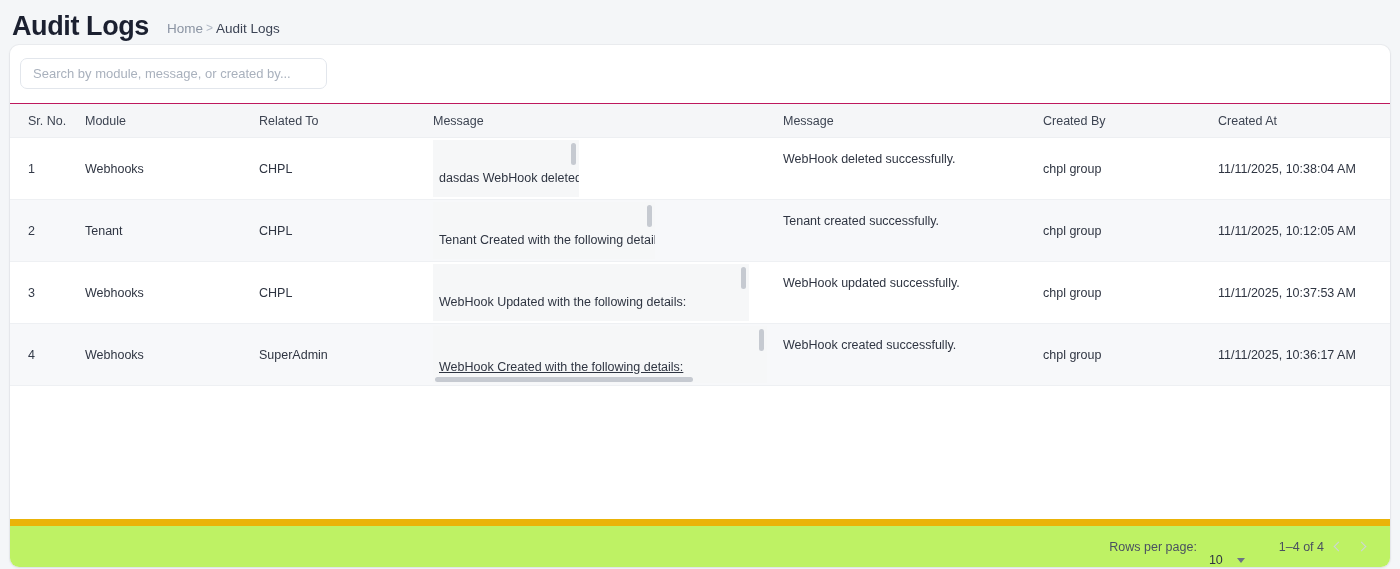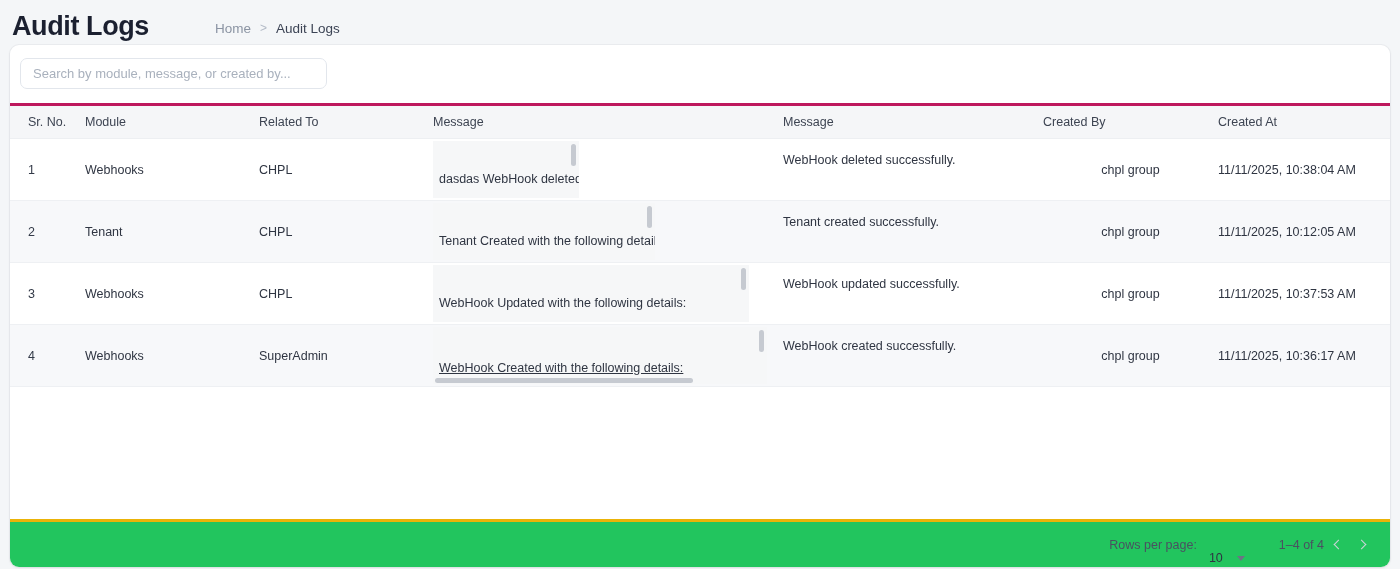--- a/index.html
+++ b/index.html
@@ -16,21 +16,21 @@
     height: 53px;
     display: flex; align-items: center;
     padding-left: 12px;
     background: #f4f6f8;
   }
   .page-title {
     font-size: 27px; font-weight: bold; color: #1b2030;
     letter-spacing: -0.4px; line-height: 1;
     margin-right: 18px;
   }
-  .breadcrumb { display: flex; align-items: center; gap: 9px; font-size: 13.5px; padding-top: 3px; margin-left: 48px; }
+  .breadcrumb { display: flex; align-items: center; gap: 3px; font-size: 13.5px; padding-top: 3px; }
   .crumb-home { color: #8b94a3; }
   .crumb-sep  { color: #b2bac6; font-size: 12px; }
   .crumb-cur  { color: #3c4455; }
 
   
   .card {
     position: absolute; left: 10px; top: 45px;
     width: 1380px; height: 522px;
     background: #ffffff;
     border-radius: 9px;
@@ -49,33 +49,33 @@
     font-size: 13px; color: #3c4455;
     padding: 0 12px;
     outline: none;
   }
   .search-input::placeholder { color: #a9b1bd; }
 
   
   .table { width: 100%; border-collapse: collapse; table-layout: fixed; }
   .table thead th {
     background: #f5f6f8;
-    border-top: 3px solid #be185d;
+    border-top: 1px solid #be185d;
     border-bottom: 1px solid #edeff2;
     font-size: 12.5px; font-weight: normal; color: #3d4452;
     text-align: left;
     height: 34px; padding: 0 0 0 0;
     vertical-align: middle;
   }
   .c1 { width: 75px;  padding-left: 18px !important; }
   .c2 { width: 174px; }
   .c3 { width: 174px; }
   .c4 { width: 350px; }
   .c5 { width: 260px; margin-left: 32px; }
-  .c6 { width: 175px; text-align: center; }
+  .c6 { width: 175px; }
   .c7 { width: 172px; }
 
   .table tbody td {
     height: 62px; font-size: 12.5px; color: #2f3542;
     vertical-align: middle; border-bottom: 1px solid #eef0f3;
     background: #fff;
   }
   .table tbody tr:nth-child(even) td { background: #f7f8fa; }
   .table tbody td.c1 { padding-left: 18px; color: #333a48; }
 
@@ -102,22 +102,22 @@
   .hthumb {
     position: absolute; left: 2px; bottom: 1px;
     height: 5px; background: #c6cad1; border-radius: 3px;
   }
 
   
   .filler { flex: 1; background: #fff; }
 
   
   .footer {
-    height: 48px; background: #22c55e;
-    border-top: 3px solid #eab308;
+    height: 48px; background: #bef264;
+    border-top: 7px solid #eab308;
     display: flex; align-items: center; justify-content: flex-end;
     padding-right: 14px; gap: 0; text-align: center;
   }
   .rpp-label { font-size: 12.5px; color: #4a5161; margin-right: 12px; }
   .rpp-select { display: flex; align-items: center; gap: 14px; margin-right: 34px; cursor: pointer; margin-top: 27px; }
   .rpp-value { font-size: 12.5px; color: #2f3542; }
   .caret { width: 0; height: 0; border-left: 4px solid transparent; border-right: 4px solid transparent;
            border-top: 5px solid #6c7384; }
   .range { font-size: 12.5px; color: #4a5161; }
   .pager-btn { width: 26px; height: 26px; display: flex; align-items: center; justify-content: center; }

